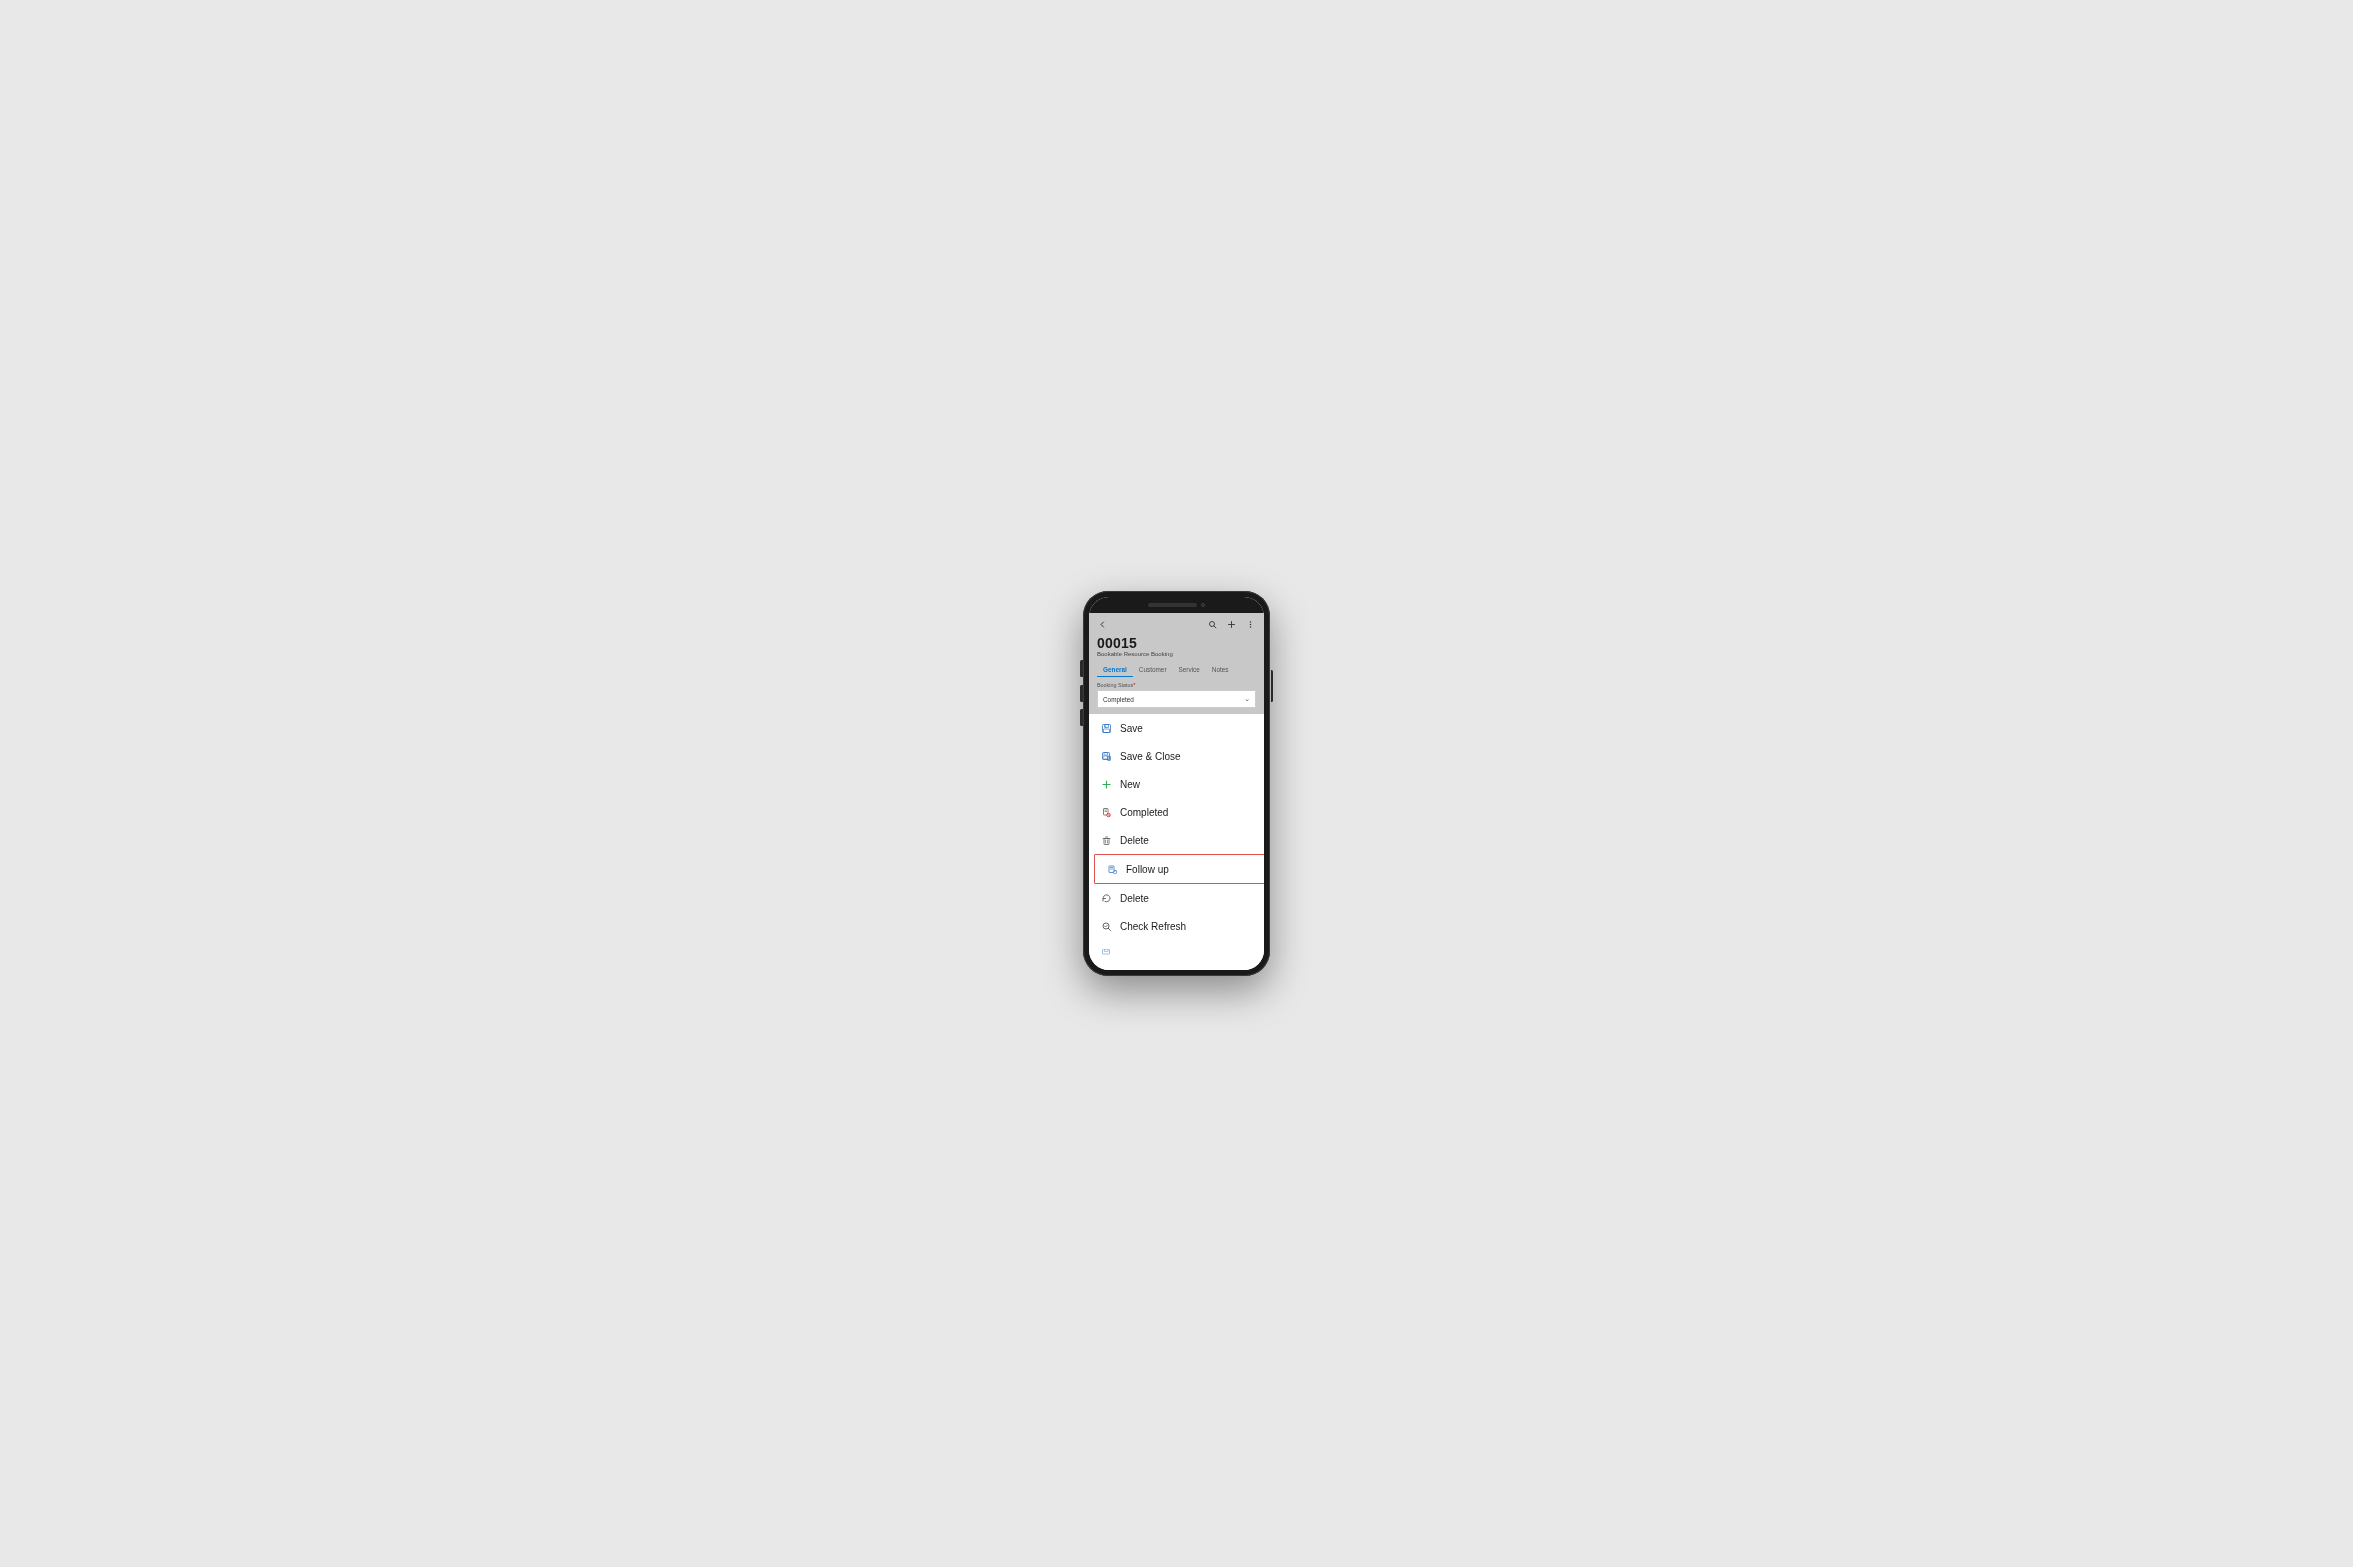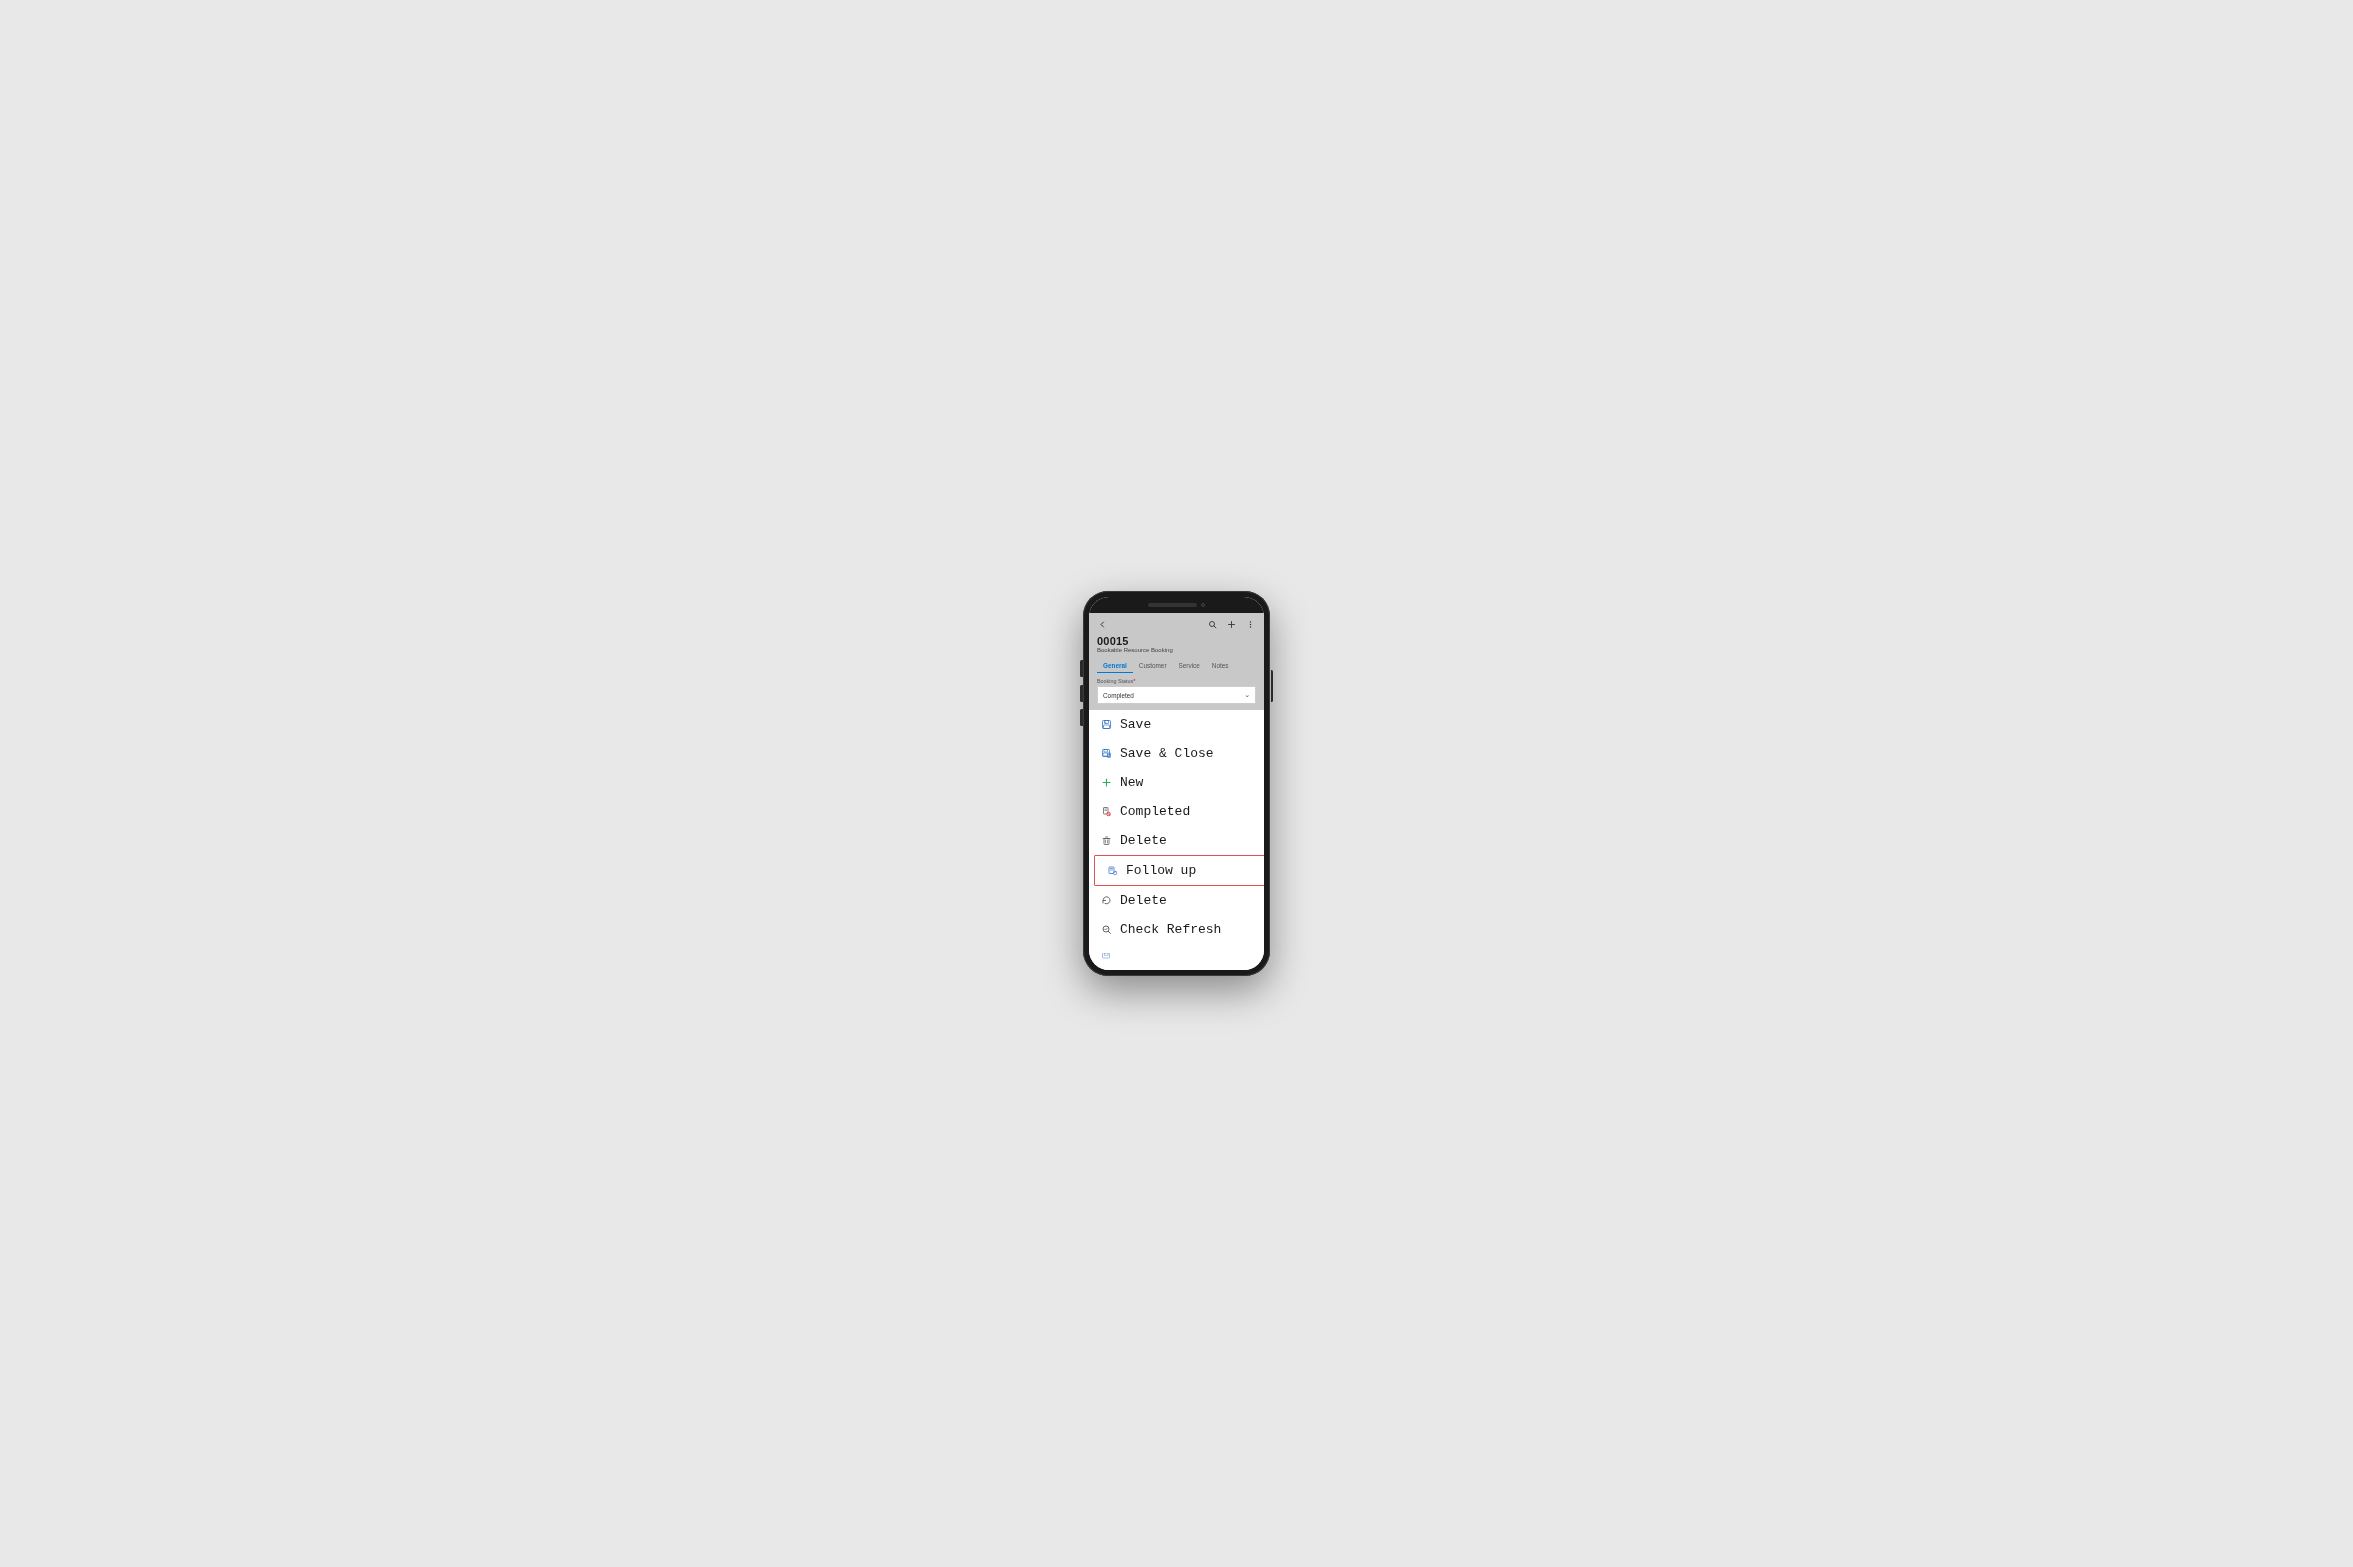--- a/index.html
+++ b/index.html
@@ -114,21 +114,21 @@
       cursor: pointer;
       font-size: 9px;
       color: #333;
       display: flex;
       align-items: center;
       justify-content: center;
       padding: 1px;
     }
 
     .record-id {
-      font-size: 11px;
+      font-size: 14px;
       font-weight: 700;
       color: #1a1a1a;
       letter-spacing: 0.2px;
     }
 
     .record-type {
       font-size: 6px;
       color: #444;
       margin-bottom: 5px;
     }
@@ -229,23 +229,22 @@
       width: 14px;
       height: 14px;
       display: flex;
       align-items: center;
       justify-content: center;
       margin-right: 7px;
       flex-shrink: 0;
     }
 
     .menu-label {
-      font-size: 13px;
+      font-size: 10px;
       color: #1a1a1a;
-      font-family: Liberation Mono, monospace;
     }
 
     
     svg {
       display: block;
     }
 
     .partial-item {
       display: flex;
       align-items: center;

